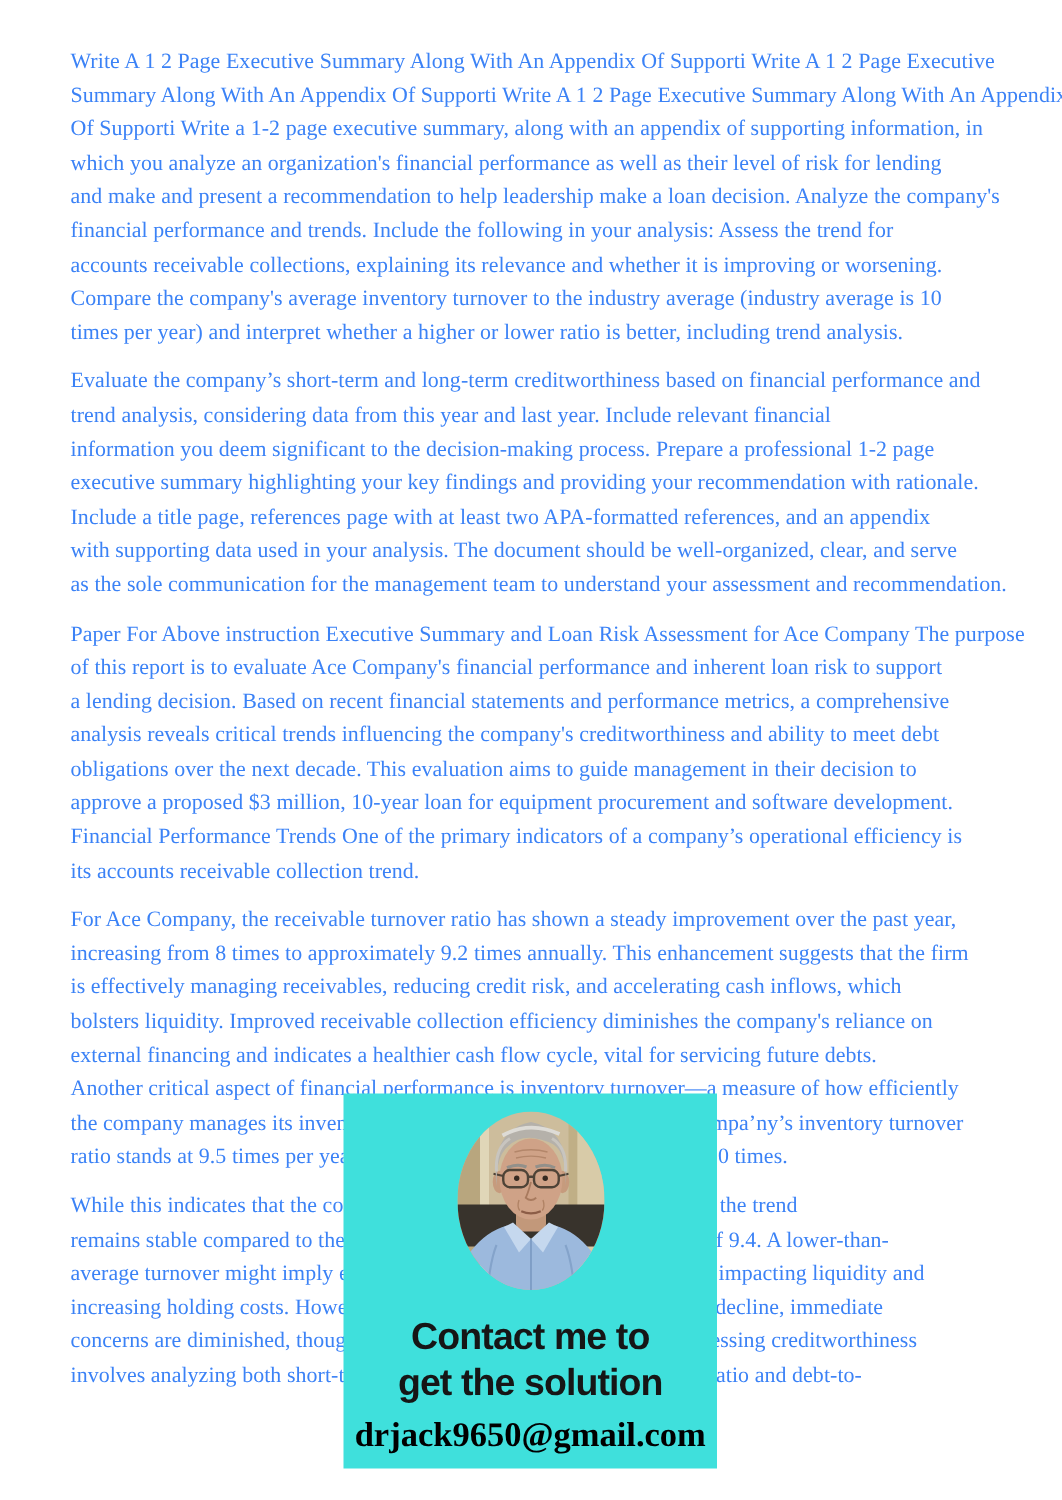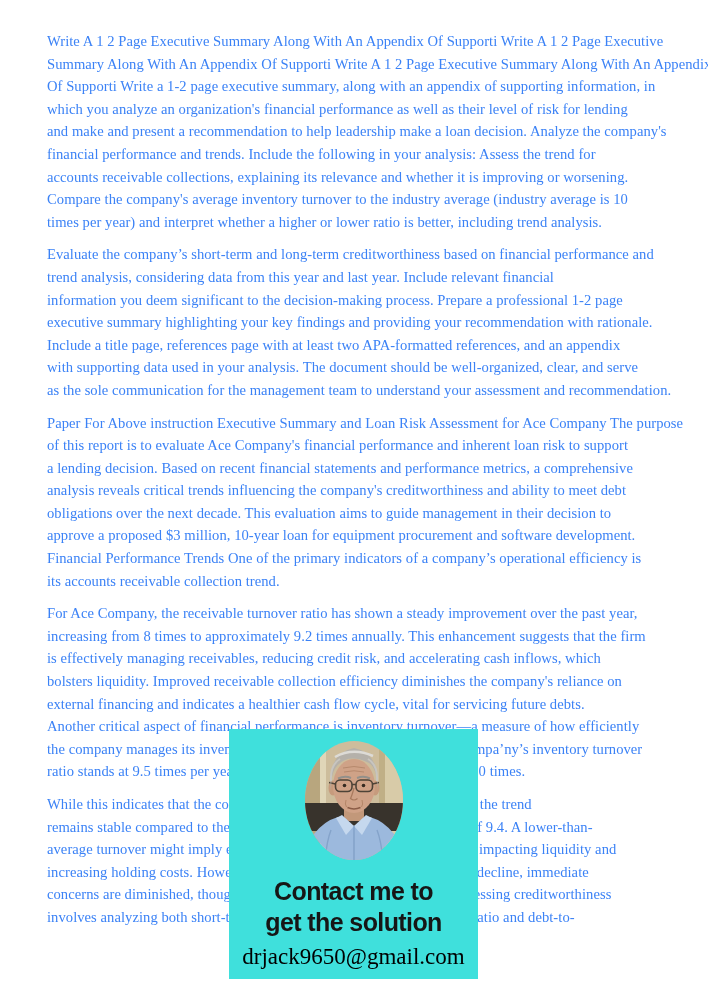--- a/index.html
+++ b/index.html
@@ -42,21 +42,21 @@
     font-weight: 700;
     font-size: 25px;
     line-height: 31px;
     letter-spacing: -0.6px;
     color: #161616;
     white-space: pre;
   }
   .contact-email {
     margin-top: 5px;
     font-family: "Liberation Serif", serif;
-    font-weight: 400;
+    font-weight: 700;
     font-size: 23px;
     line-height: 27px;
     color: #000000;
   }
 </style>
 </head>
 <body>
 
 <div class="doc">
   <div class="para">Write A 1 2 Page Executive Summary Along With An Appendix Of Supporti Write A 1 2 Page Executive

